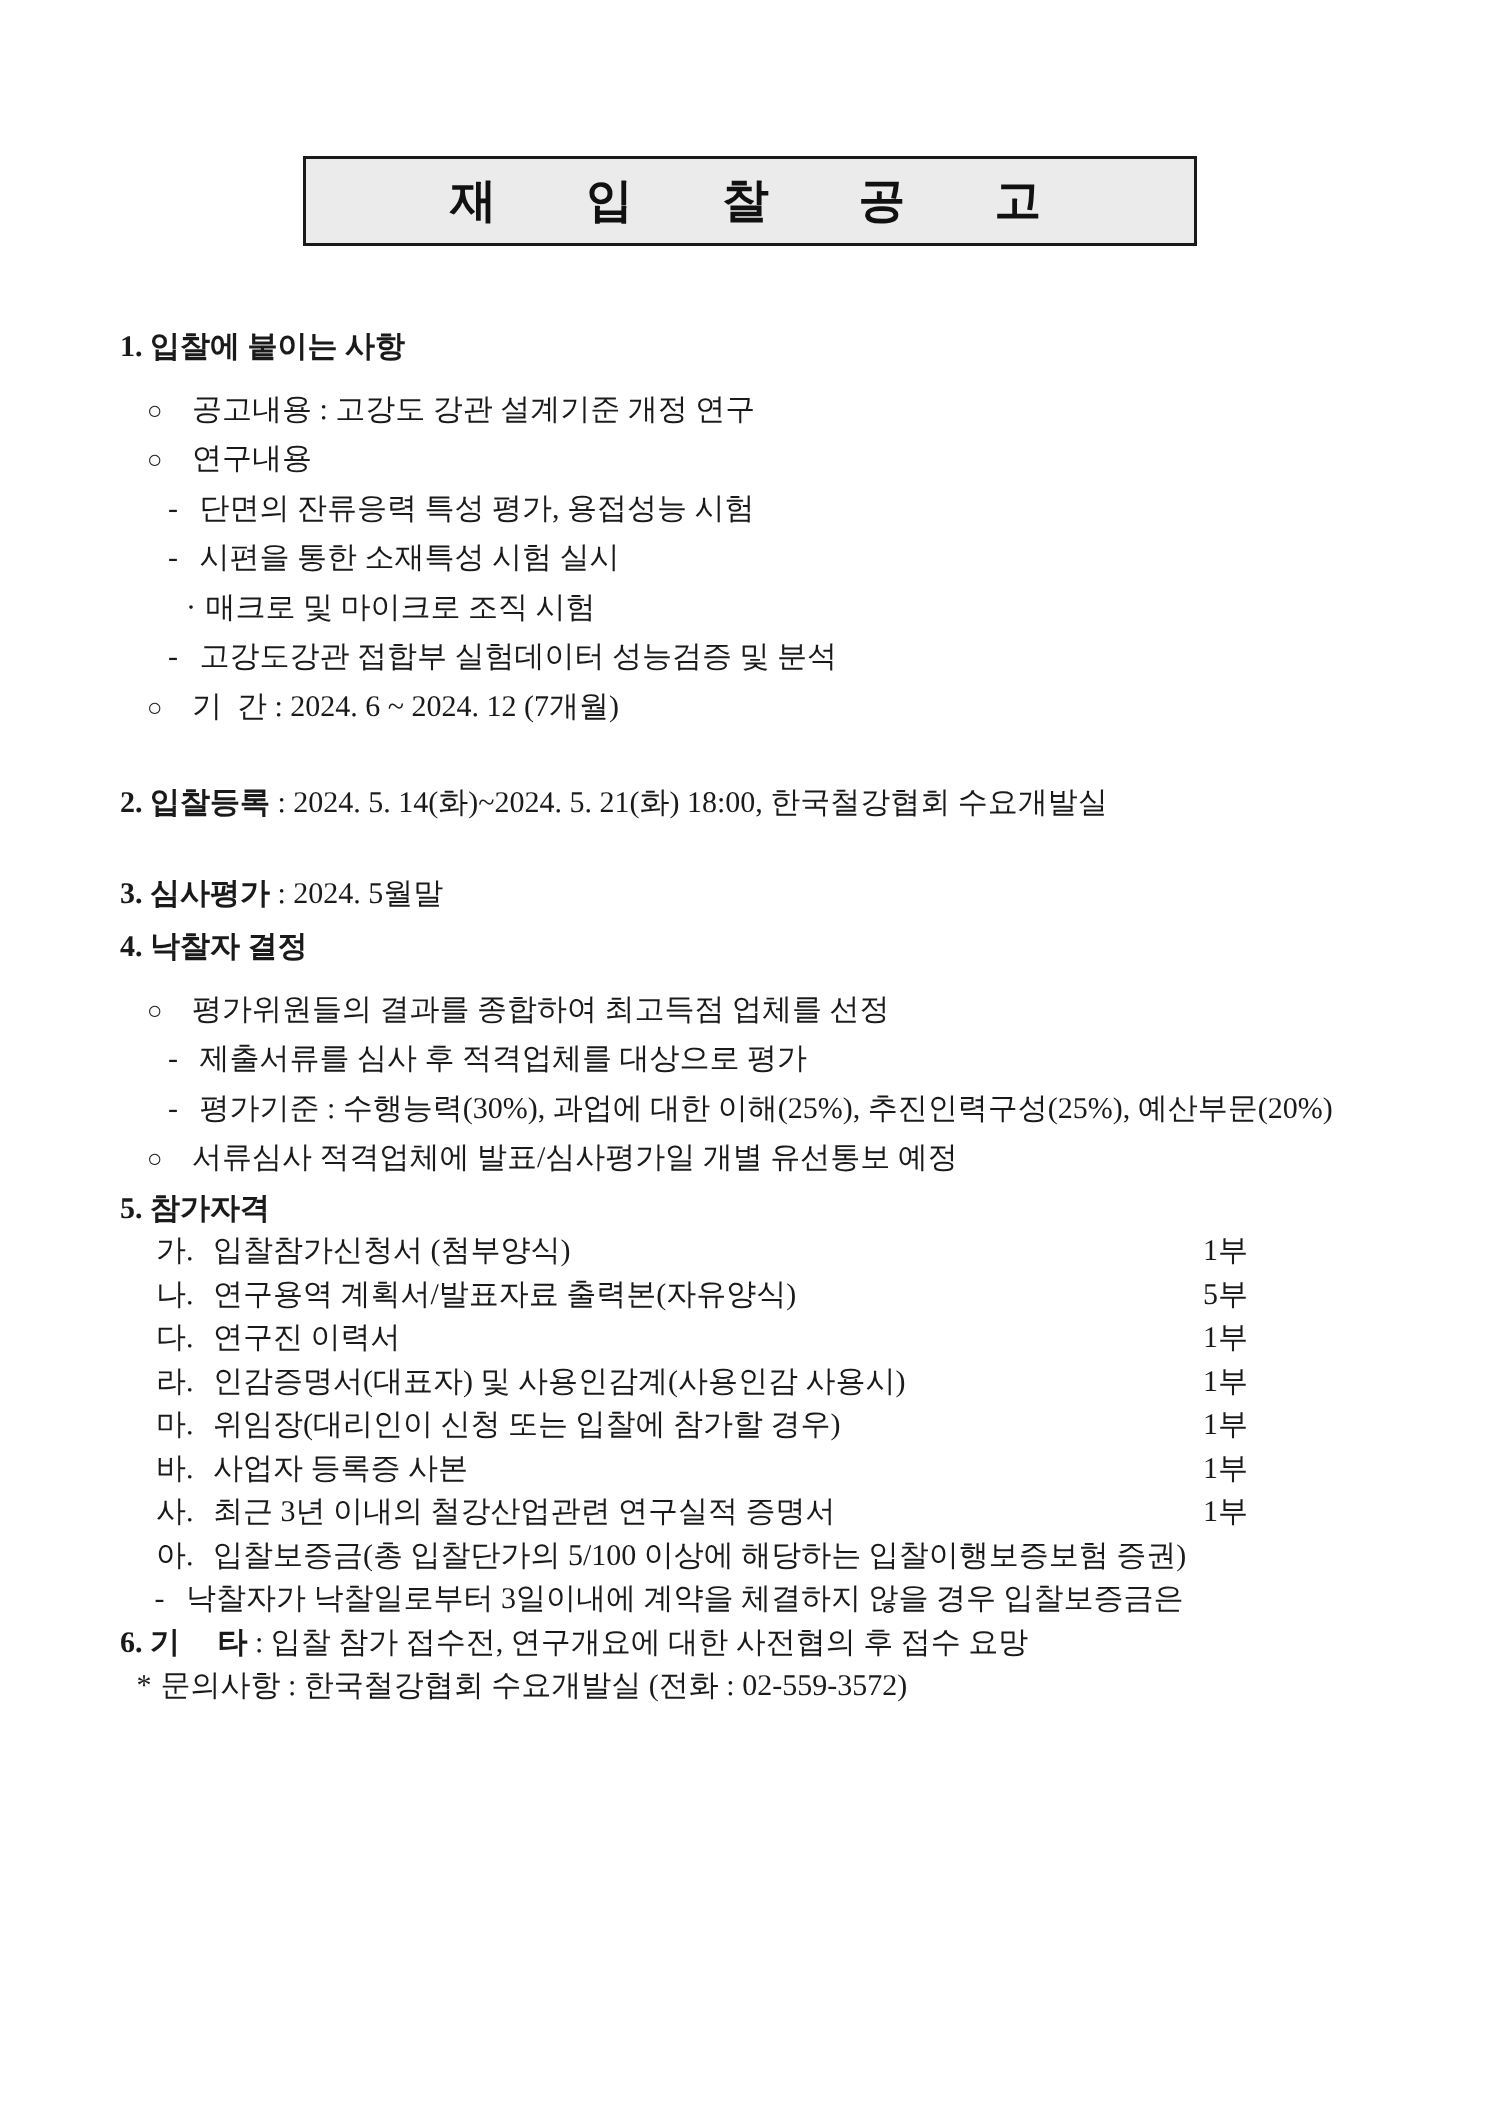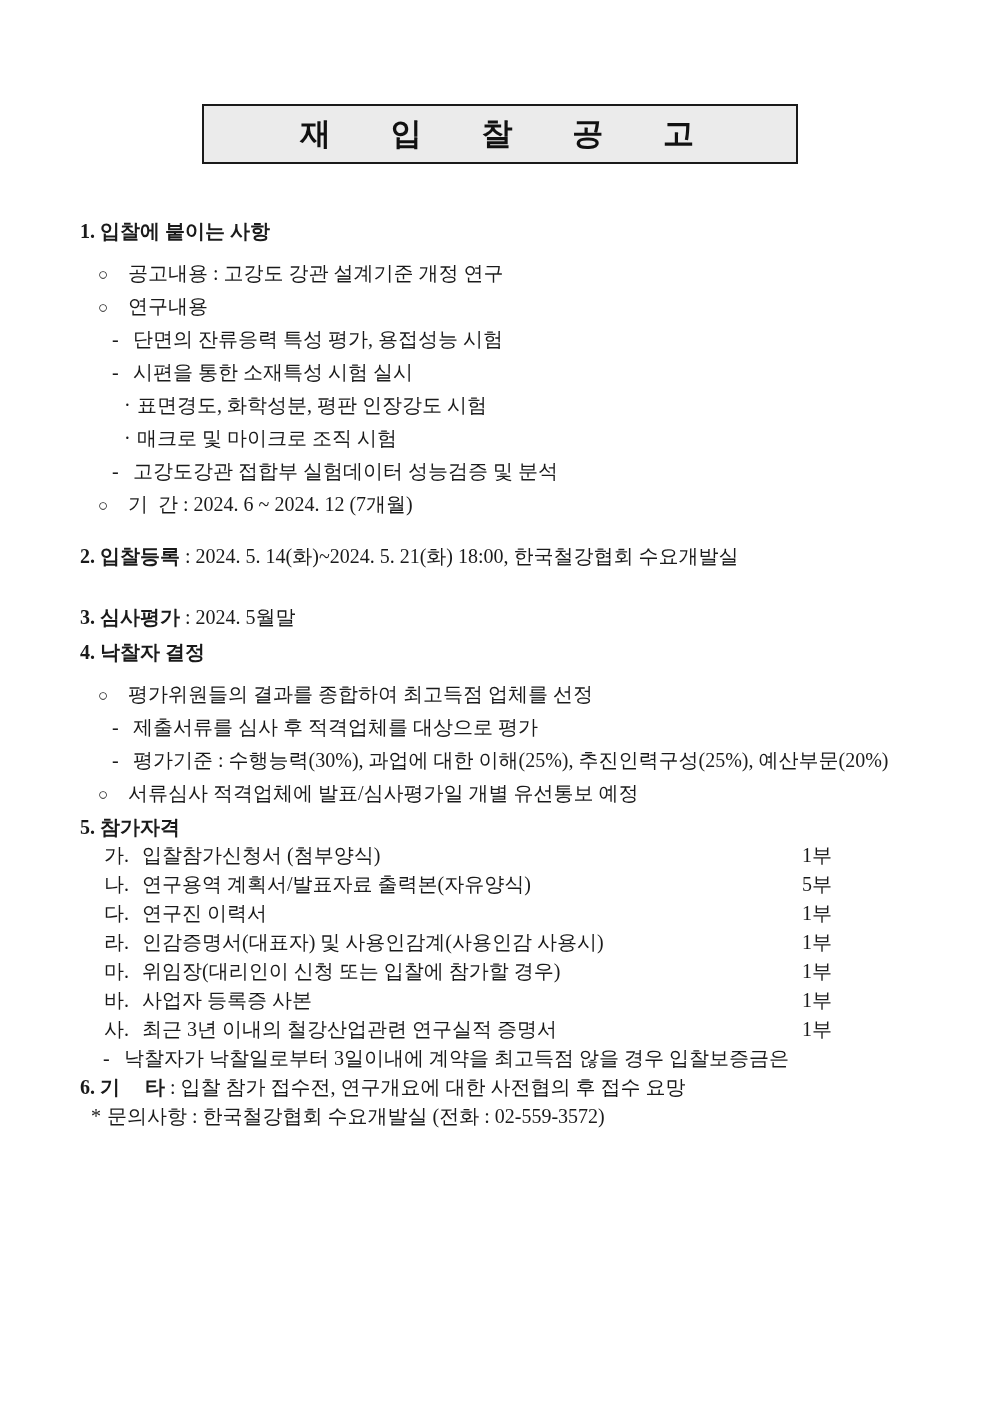--- a/index.html
+++ b/index.html
@@ -39,40 +39,39 @@
   .sub-d { padding-left:103px; }
   .cont { padding-left:133px; }
   .note { padding-left:91px; }
   .bul-o { display:inline-block; width:30px; font-size:17px; }
   .bul-d { display:inline-block; width:21px; }
   .bul-t { display:inline-block; width:13px; }
   .bul-s { display:inline-block; width:16px; }
   .ilabel { display:inline-block; width:38px; }
   .copy { position:absolute; left:802px; top:0; }
   .mt2{margin-top:2px}.mt3{margin-top:3px}.mt9{margin-top:9px}
-  .mt15{margin-top:28px}.mt19{margin-top:19px}
+  .mt15{margin-top:28px}.mt19{margin-top:31px}
 </style>
 </head>
 <body>
 
 <div class="page">
 
   <div class="title-box">
     <span class="title-text">재 입 찰 공 고</span>
   </div>
 
   <div class="content">
 
     <div class="ln h"><span>1. 입찰에 붙이는 사항</span></div>
 
     <div class="ln b-o mt9"><span class="bul-o">○</span><span>공고내용 : 고강도 강관 설계기준 개정 연구</span></div>
     <div class="ln b-o"><span class="bul-o">○</span><span>연구내용</span></div>
     <div class="ln b-d"><span class="bul-d">-</span><span>단면의 잔류응력 특성 평가, 용접성능 시험</span></div>
     <div class="ln b-d"><span class="bul-d">-</span><span>시편을 통한 소재특성 시험 실시</span></div>
-    <div class="ln b-t"><span class="bul-t">·</span><span>표면경도, 화학성분, 평판 인장강도 시험</span></div>
     <div class="ln b-t"><span class="bul-t">·</span><span>매크로 및 마이크로 조직 시험</span></div>
     <div class="ln b-d"><span class="bul-d">-</span><span>고강도강관 접합부 실험데이터 성능검증 및 분석</span></div>
     <div class="ln b-o"><span class="bul-o">○</span><span>기&nbsp;&nbsp;간 : 2024. 6 ~ 2024. 12 (7개월)</span></div>
 
     <div class="ln hp mt19"><span class="bold">2. 입찰등록</span><span> : 2024. 5. 14(화)~2024. 5. 21(화) 18:00, 한국철강협회 수요개발실</span></div>
 
     <div class="ln hp mt15"><span class="bold">3. 심사평가</span><span> : 2024. 5월말</span></div>
 
     <div class="ln h mt2"><span>4. 낙찰자 결정</span></div>
     <div class="ln b-o mt9"><span class="bul-o">○</span><span>평가위원들의 결과를 종합하여 최고득점 업체를 선정</span></div>
@@ -81,19 +80,20 @@
     <div class="ln b-o"><span class="bul-o">○</span><span>서류심사 적격업체에 발표/심사평가일 개별 유선통보 예정</span></div>
 
     <div class="ln28 ln h mt3"><span>5. 참가자격</span></div>
     <div class="ln ln29 item"><span class="ilabel">가.</span><span>입찰참가신청서 (첨부양식)</span><span class="copy">1부</span></div>
     <div class="ln ln29 item"><span class="ilabel">나.</span><span>연구용역 계획서/발표자료 출력본(자유양식)</span><span class="copy">5부</span></div>
     <div class="ln ln29 item"><span class="ilabel">다.</span><span>연구진 이력서</span><span class="copy">1부</span></div>
     <div class="ln ln29 item"><span class="ilabel">라.</span><span>인감증명서(대표자) 및 사용인감계(사용인감 사용시)</span><span class="copy">1부</span></div>
     <div class="ln ln29 item"><span class="ilabel">마.</span><span>위임장(대리인이 신청 또는 입찰에 참가할 경우)</span><span class="copy">1부</span></div>
     <div class="ln ln29 item"><span class="ilabel">바.</span><span>사업자 등록증 사본</span><span class="copy">1부</span></div>
     <div class="ln ln29 item"><span class="ilabel">사.</span><span>최근 3년 이내의 철강산업관련 연구실적 증명서</span><span class="copy">1부</span></div>
-    <div class="ln ln29 sub-d"><span class="bul-d">-</span><span>낙찰자가 낙찰일로부터 3일이내에 계약을 최고득점 않을 경우 입찰보증금은</span></div>
+    <div class="ln ln29 item"><span class="ilabel">아.</span><span>입찰보증금(총 입찰단가의 5/100 이상에 해당하는 입찰이행보증보험 증권)</span></div>
+    <div class="ln ln29 sub-d"><span class="bul-d">-</span><span>낙찰자가 낙찰일로부터 3일이내에 계약을 체결하지 않을 경우 입찰보증금은</span></div>
 
     <div class="ln ln29 hp"><span class="bold">6. 기&nbsp;&nbsp;&nbsp;&nbsp;&nbsp;타</span><span> : 입찰 참가 접수전, 연구개요에 대한 사전협의 후 접수 요망</span></div>
     <div class="ln ln29 note"><span class="bul-s">*</span><span>문의사항 : 한국철강협회 수요개발실 (전화 : 02-559-3572)</span></div>
 
   </div>
 </div>
 
 </body></html>

